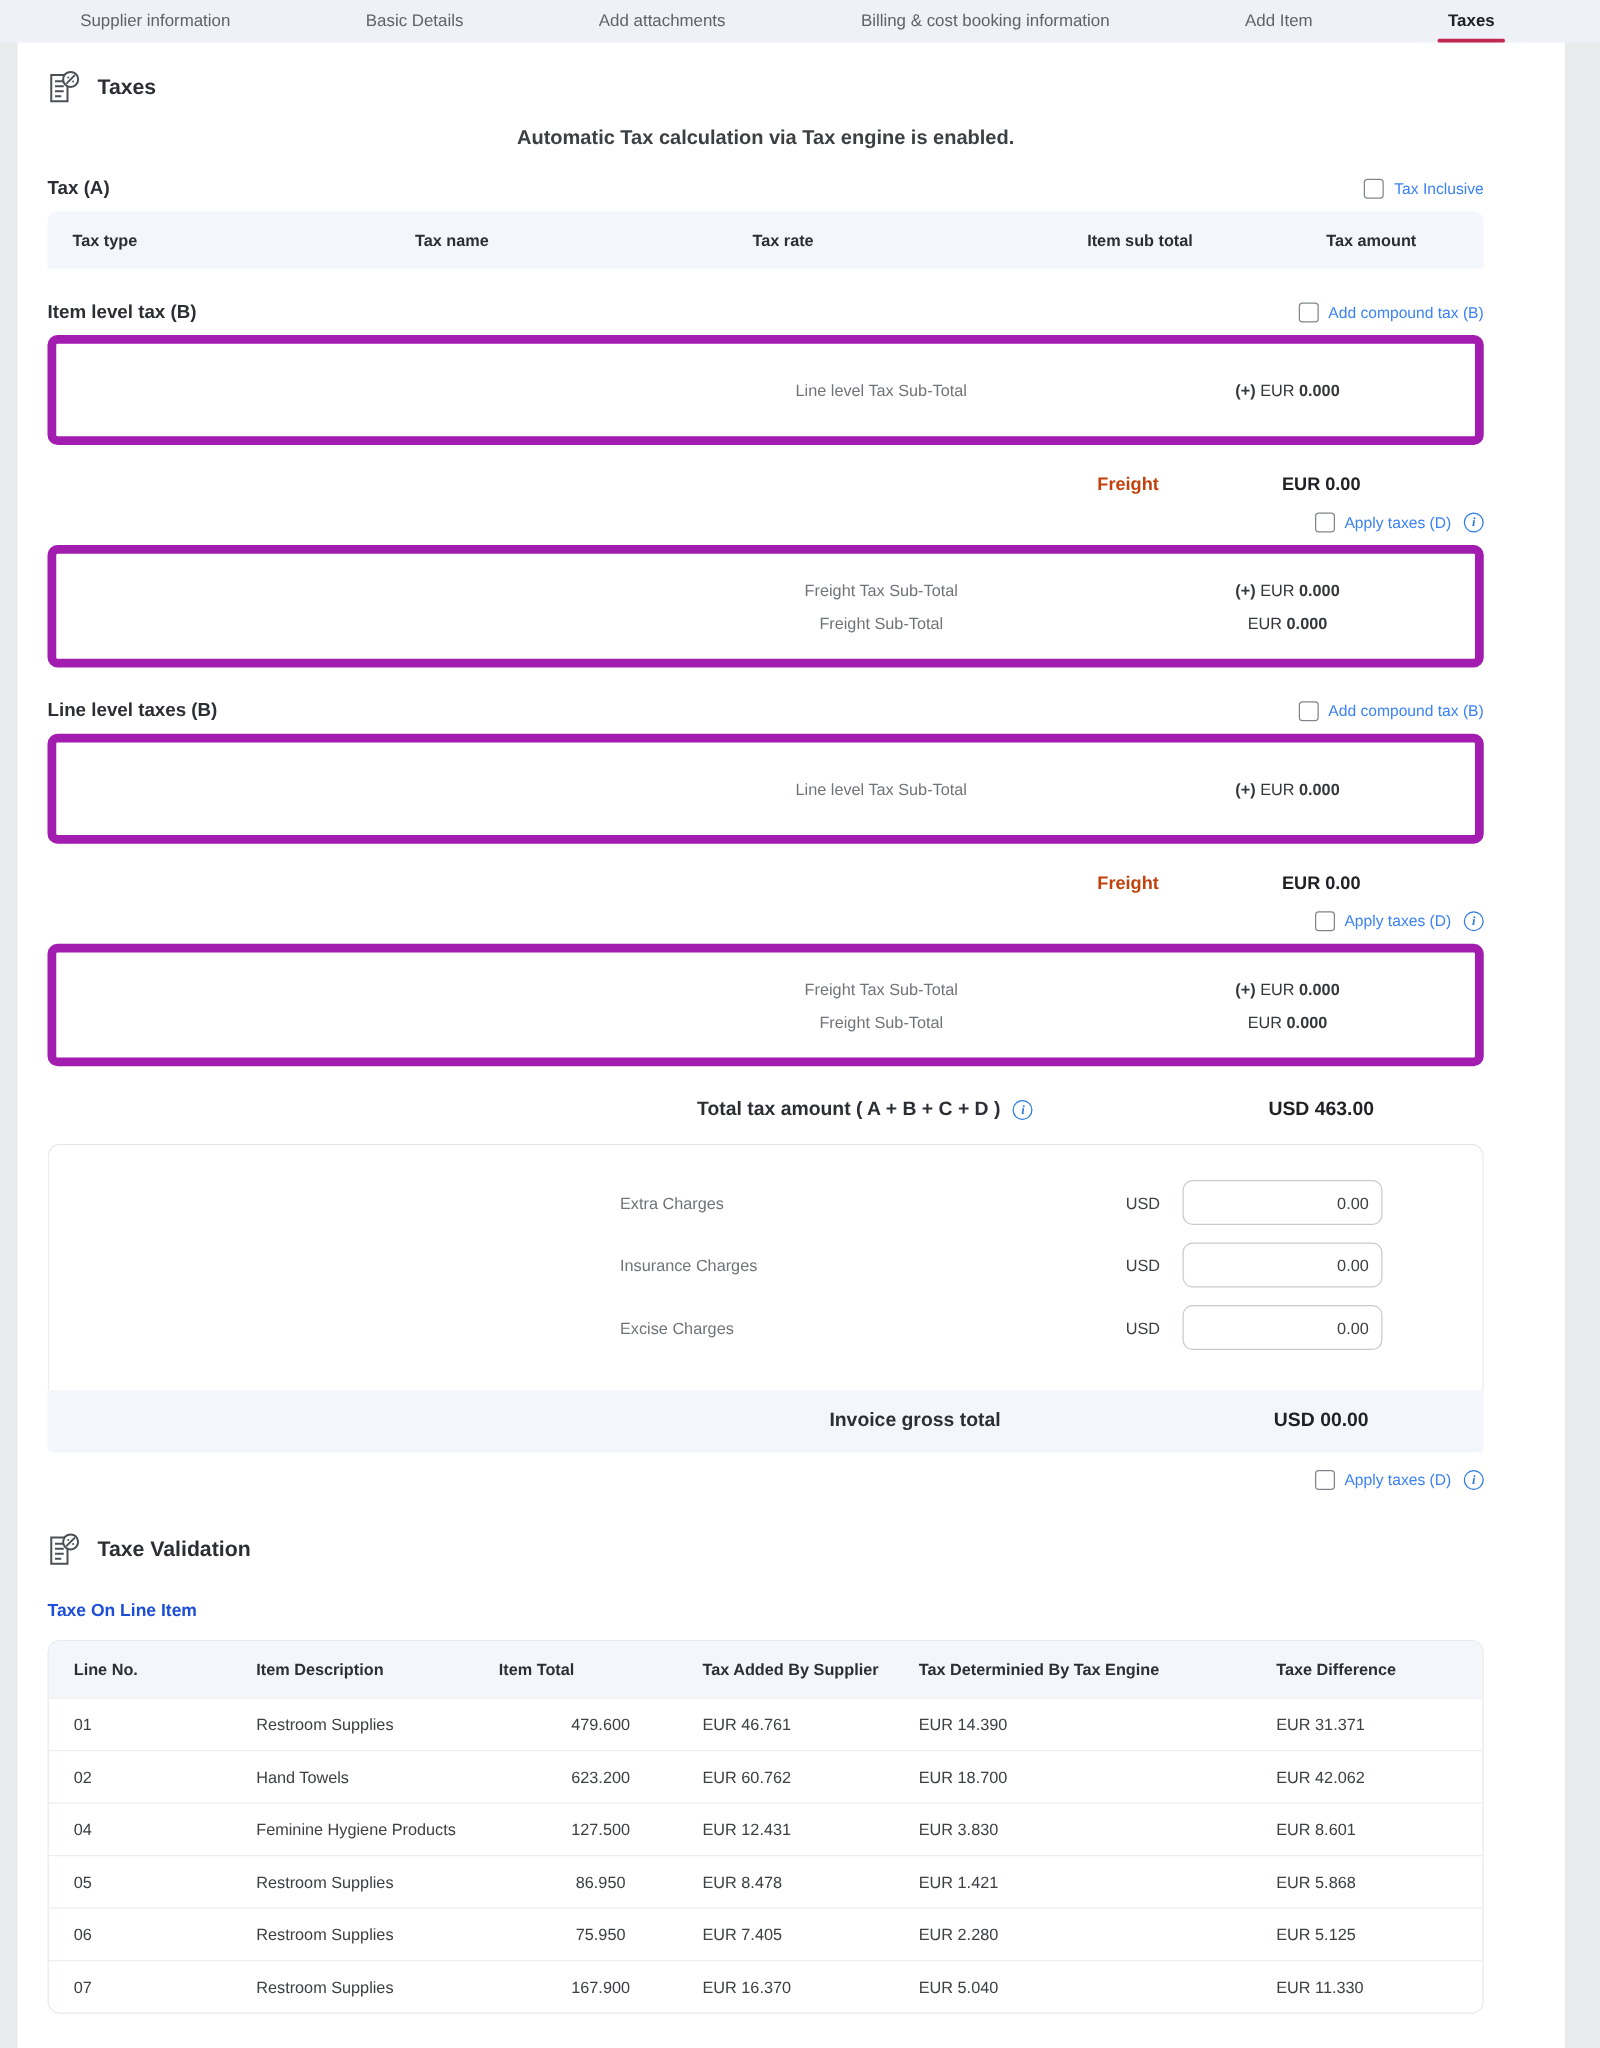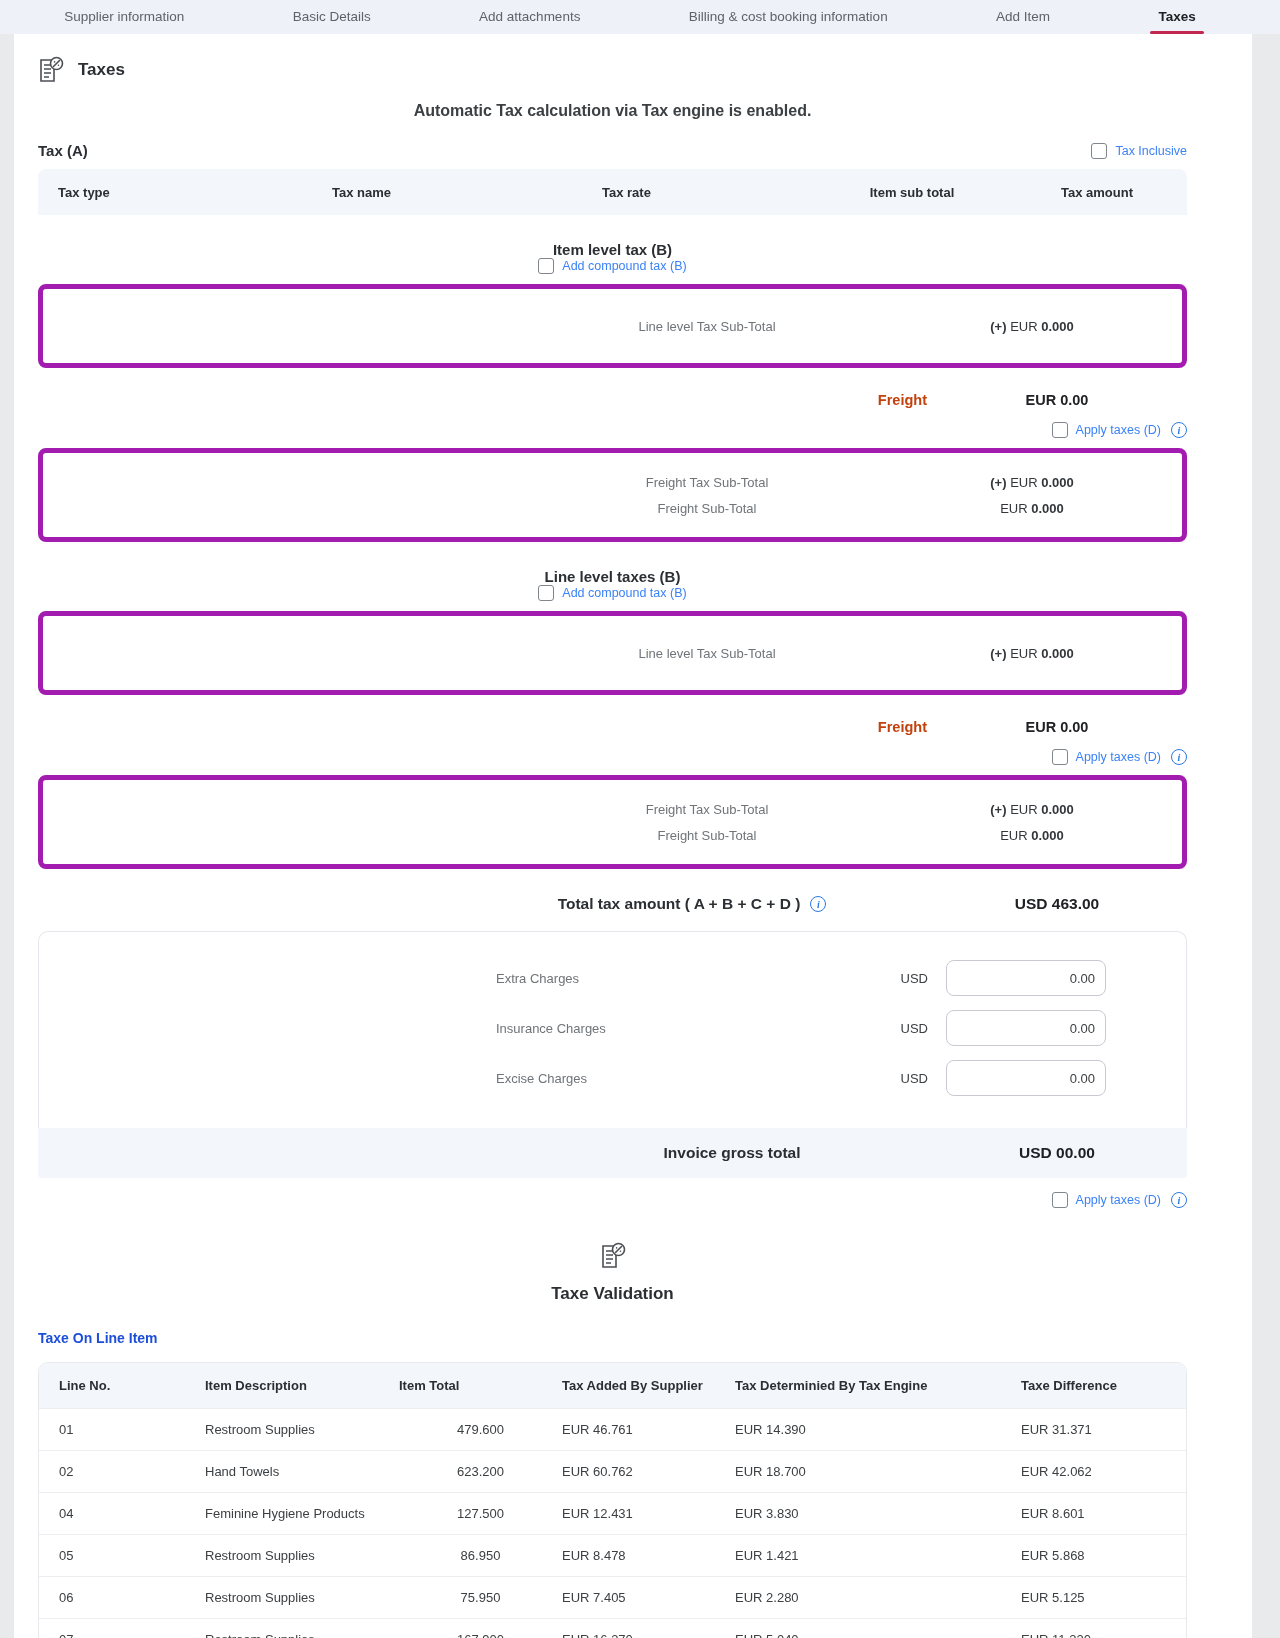--- a/index.html
+++ b/index.html
@@ -52,32 +52,32 @@
            padding:0 10px; font-family:"Liberation Sans",sans-serif; background:#fff; }
   .rate-group { display:flex; align-items:center; gap:8px; }
   .rate-input { width:52px; text-align:center; border-radius:6px; }
   .amt-input { width:118px; text-align:center; }
   .money { font-size:13px; }
   .money b { color:#202124; }
   .plus-btn { width:28px; height:28px; border:1.4px solid #5f6368; border-radius:50%; background:#fff;
               color:#5f6368; font-size:17px; line-height:25px; text-align:center; cursor:pointer; margin-left:auto; margin-right:4px; }
 
   
-  .box { border:5px solid #a21caf; border-radius:8px; background:#fff; padding:16px 20px; margin-top:10px; }
+  .box { border:7px solid #a21caf; border-radius:8px; background:#fff; padding:16px 20px; margin-top:10px; }
   .box-line { display:grid; grid-template-columns:1fr 390px 260px; align-items:center; min-height:26px; }
   .box-line .lbl { grid-column:2; font-size:13px; color:var(--graytxt); text-align:center; }
   .box-line .val { grid-column:3; font-size:13px; text-align:center; }
 
   .freight-line { display:grid; grid-template-columns:1fr 390px 260px; align-items:center; margin:24px 0 8px; }
   .freight-line .lbl { grid-column:2; font-size:14.5px; font-weight:bold; color:#c2410c; text-align:right; }
   .freight-line .val { grid-column:3; font-size:14.5px; font-weight:bold; color:#202124; text-align:center; }
 
   .apply-row { display:flex; align-items:center; justify-content:flex-end; gap:10px; margin:14px 0 4px; }
 
-  .sec-gap { margin-top:26px;flex-direction:column; }
+  .sec-gap { margin-top:26px; }
 
   
   .total-line { display:grid; grid-template-columns:1fr 470px 260px; align-items:center; margin:26px 0 18px; }
   .total-line .lbl { grid-column:2; display:flex; align-items:center; justify-content:center; gap:10px;
                      font-size:15.5px; font-weight:bold; color:#2b2f33; }
   .total-line .val { grid-column:3; font-size:15.5px; font-weight:bold; color:#202124; text-align:center; }
 
   .charges-box { border:1px solid #e4e7eb; border-radius:10px 10px 0 0; border-bottom:none; padding:14px 0 18px; }
   .charge-row { display:grid; grid-template-columns:1fr 330px 120px 160px 80px; align-items:center; margin:14px 0; }
   .charge-row .lbl { grid-column:2; font-size:13px; color:var(--graytxt); }

